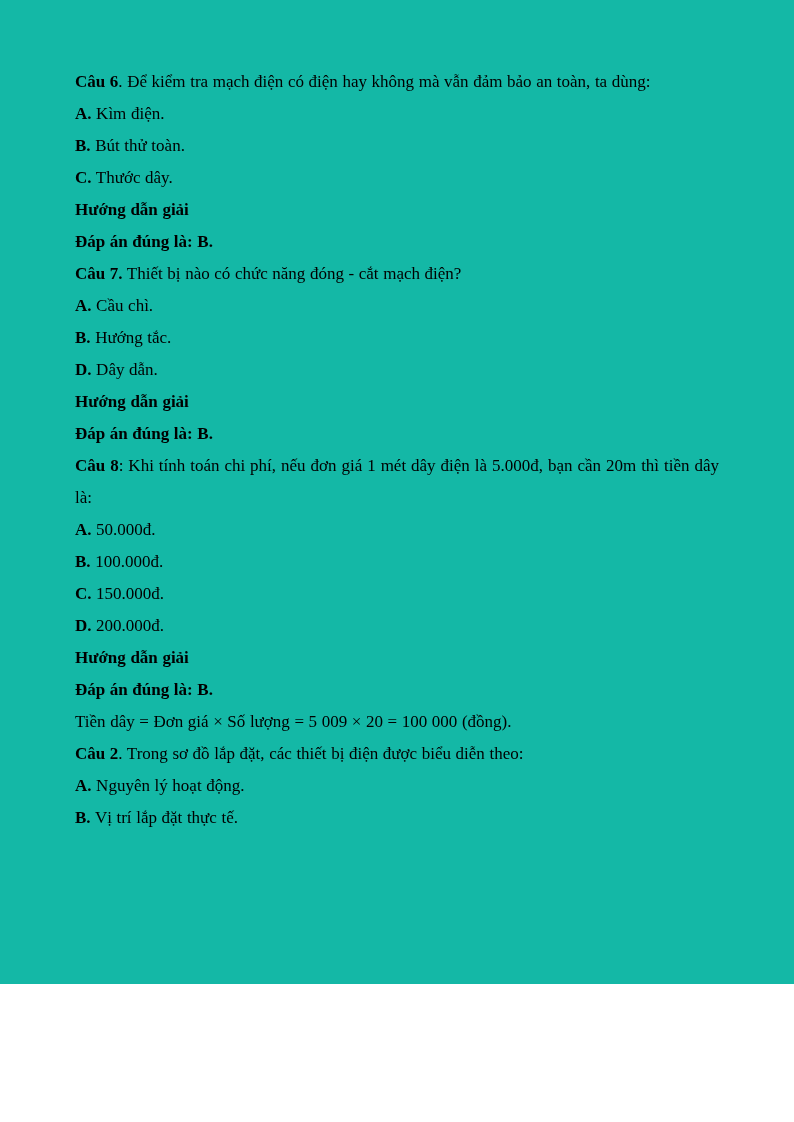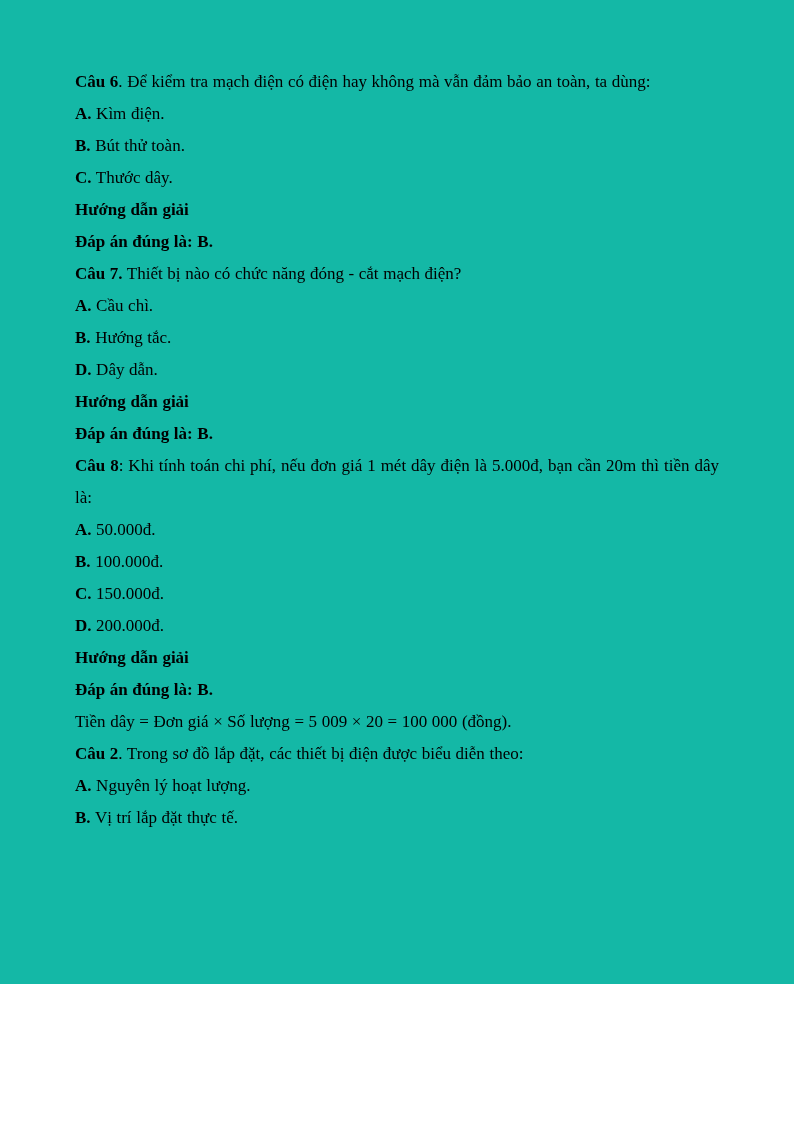--- a/index.html
+++ b/index.html
@@ -55,16 +55,16 @@
       <p class="line"><span class="b">Đáp án đúng là: B.</span><span></span></p>
       <p class="line justify"><span class="b">Câu 8</span><span>: Khi tính toán chi phí, nếu đơn giá 1 mét dây điện là 5.000đ, bạn cần 20m thì tiền dây là:</span></p>
       <p class="line"><span class="b">A.</span><span> 50.000đ.</span></p>
       <p class="line"><span class="b">B.</span><span> 100.000đ.</span></p>
       <p class="line"><span class="b">C.</span><span> 150.000đ.</span></p>
       <p class="line"><span class="b">D.</span><span> 200.000đ.</span></p>
       <p class="line"><span class="b">Hướng dẫn giải</span><span></span></p>
       <p class="line"><span class="b">Đáp án đúng là: B.</span><span></span></p>
       <p class="line"><span class="b"></span><span>Tiền dây = Đơn giá × Số lượng = 5 009 × 20 = 100 000 (đồng).</span></p>
       <p class="line"><span class="b">Câu 2</span><span>. Trong sơ đồ lắp đặt, các thiết bị điện được biểu diễn theo:</span></p>
-      <p class="line"><span class="b">A.</span><span> Nguyên lý hoạt lượng.</span></p>
+      <p class="line"><span class="b">A.</span><span> Nguyên lý hoạt động.</span></p>
       <p class="line"><span class="b">B.</span><span> Vị trí lắp đặt thực tế.</span></p>
     </div>
 </div>
 
 </body></html>

